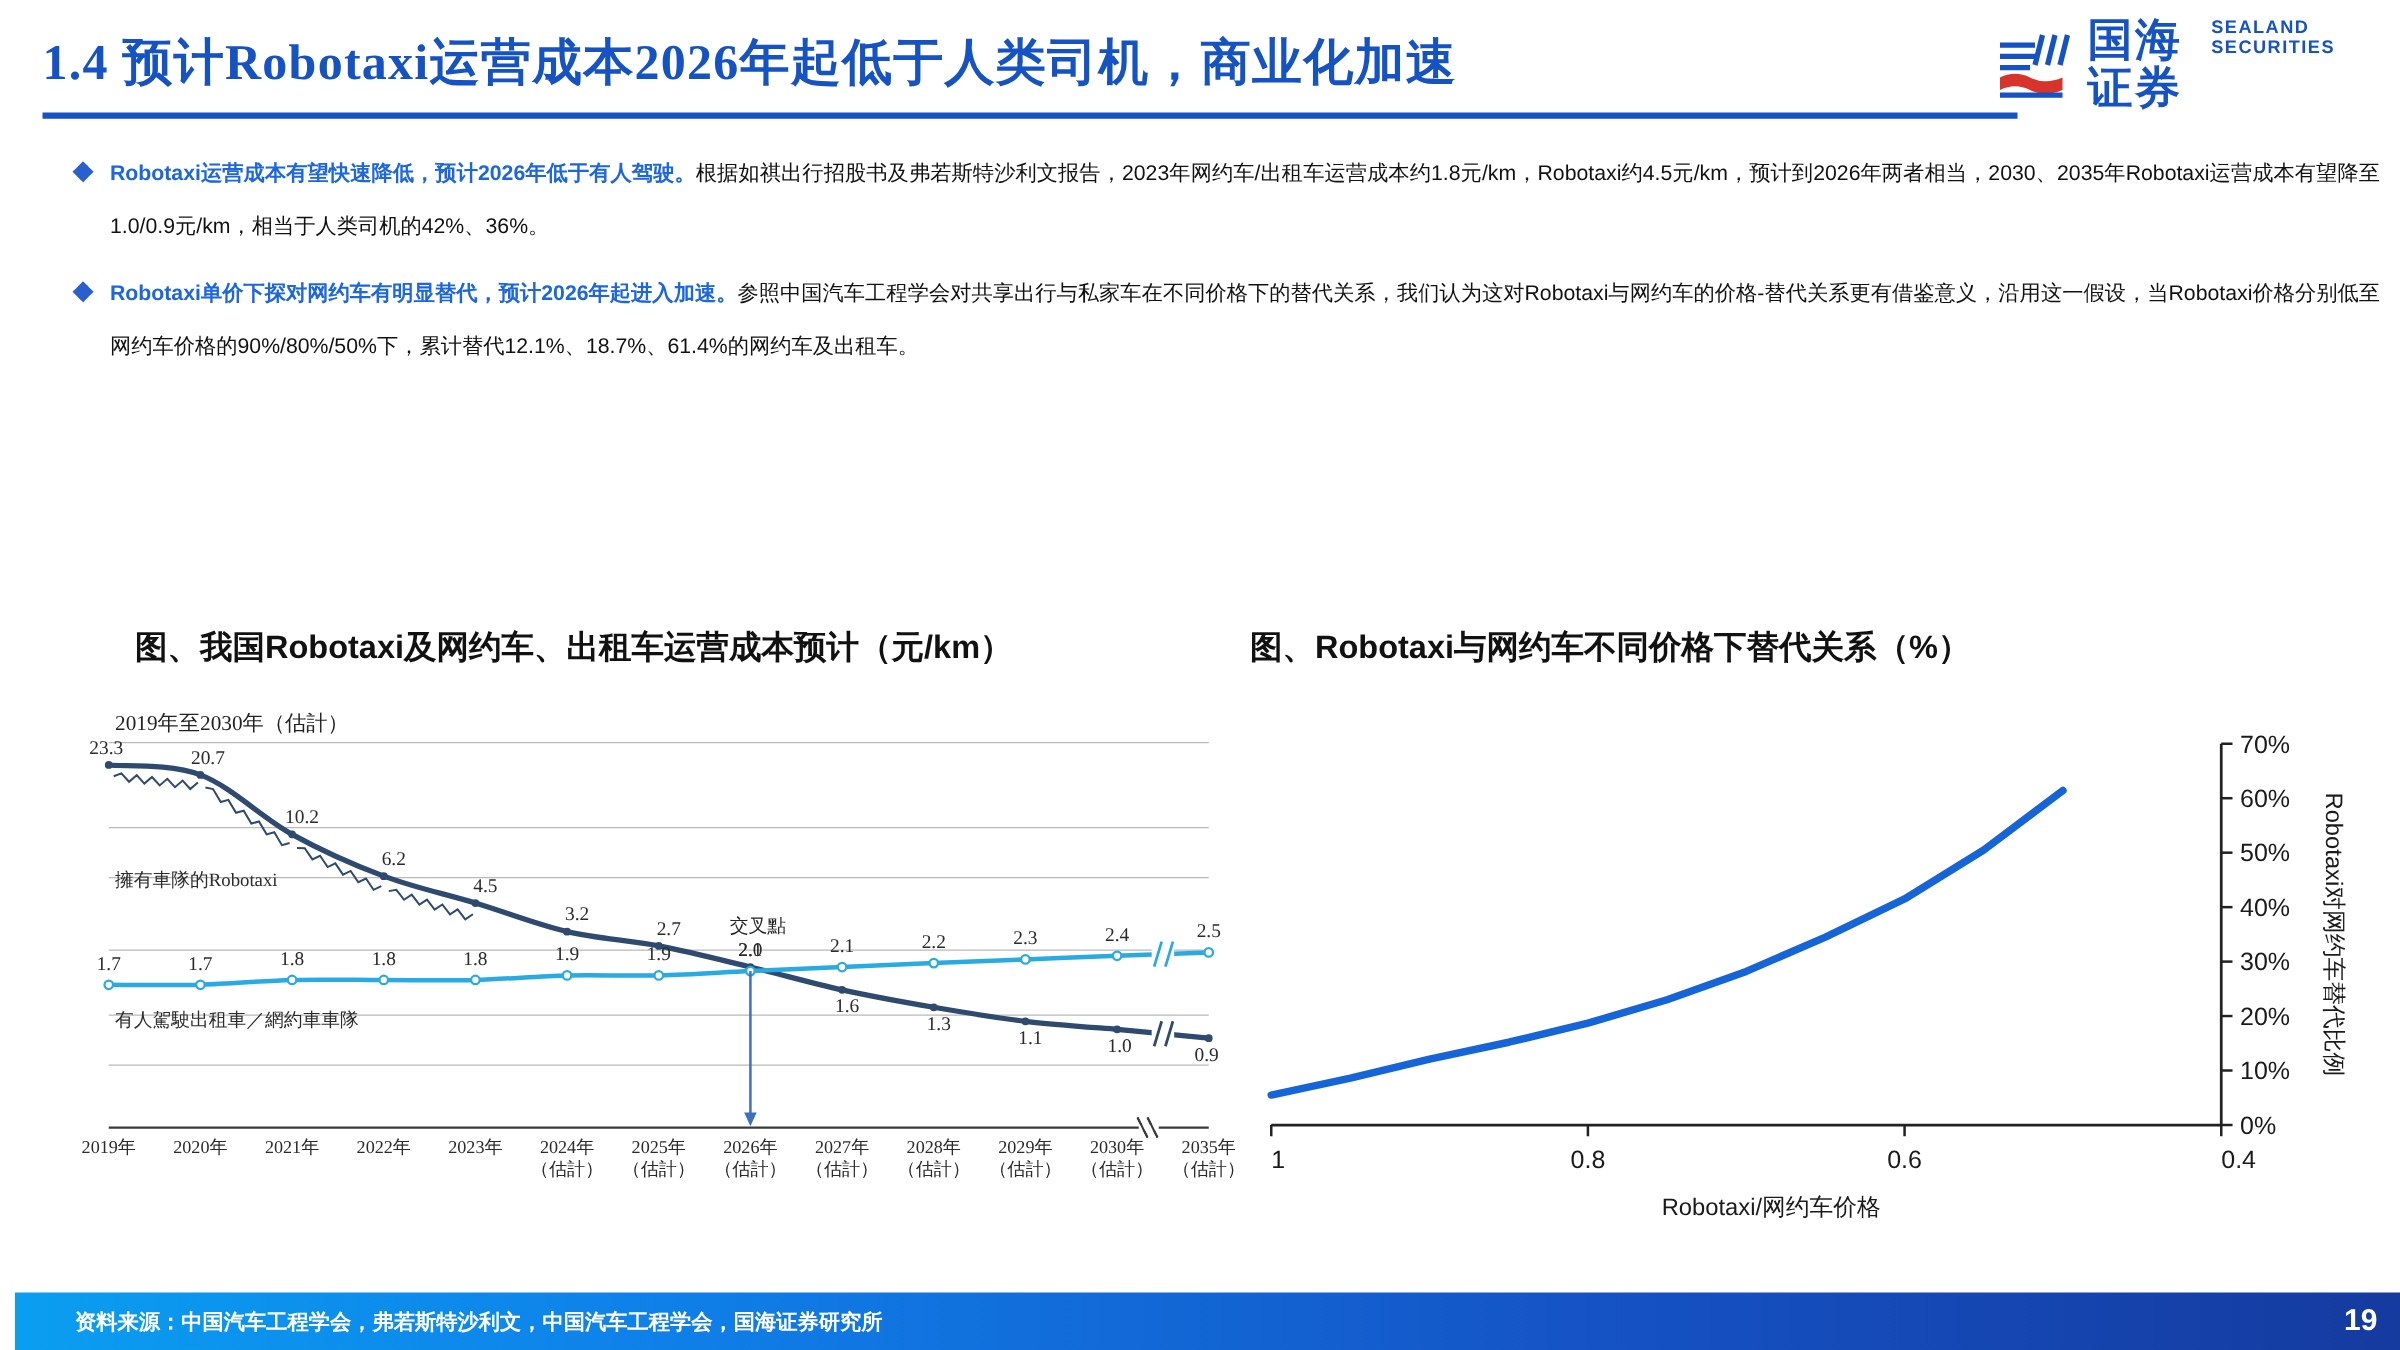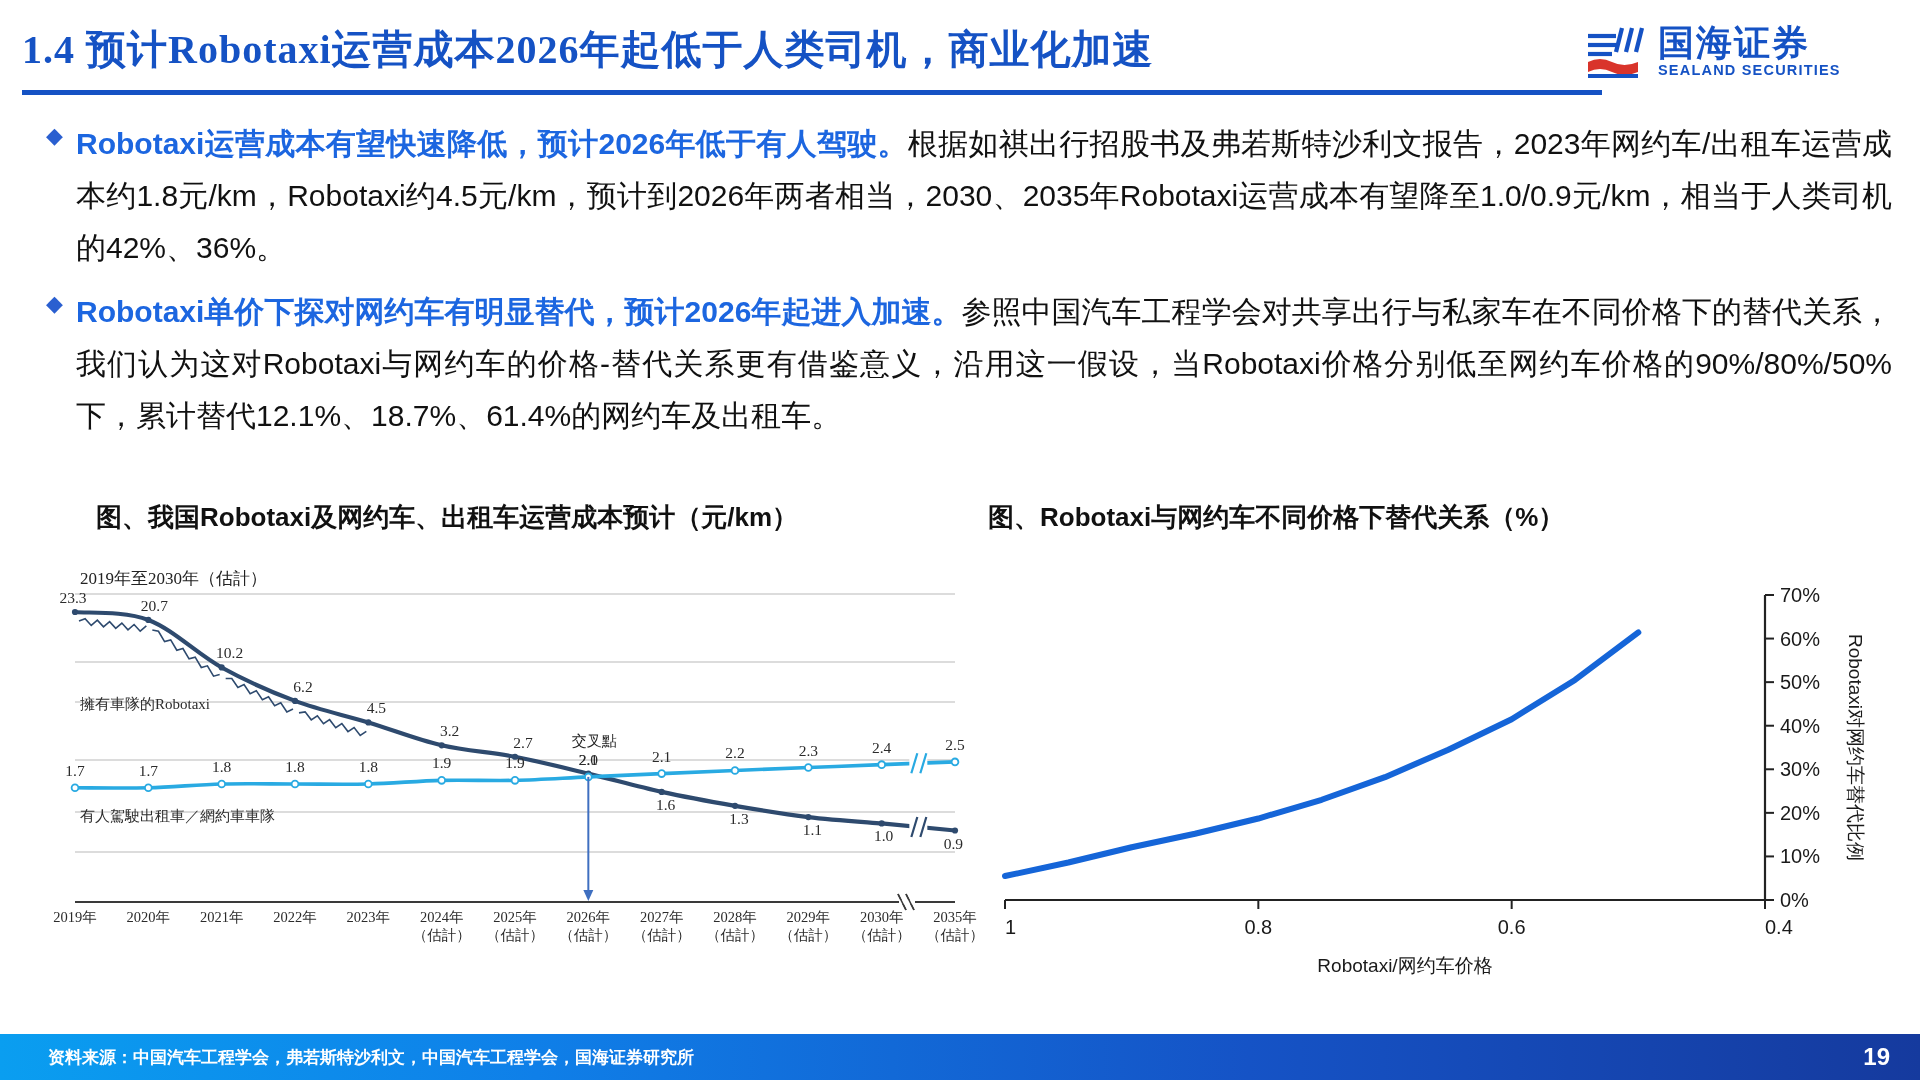--- a/index.html
+++ b/index.html
@@ -2,59 +2,59 @@
 <html><head>
 <meta charset="utf-8">
 <style>
   * { box-sizing: border-box; margin: 0; padding: 0; }
   html, body {
     width: 1920px; height: 1080px;
     background: #ffffff;
     font-family: "Liberation Sans", "DejaVu Sans", sans-serif;
     overflow: hidden;
   }
-  .page { position: relative; width: 1896px; height: 1080px; background:#fff; }
+  .page { position: relative; width: 1896px; height: 1080px; background:#fff;margin-left:12px; }
 
   
   .hdr-title {
     position: absolute; left: 22px; top: 22px;
     font-family: "Liberation Serif", "DejaVu Serif", serif;
     font-weight: bold; font-size: 40px; letter-spacing: 1px;
     color: #1552c4; white-space: nowrap;
   }
   .hdr-rule {
     position: absolute; left: 22px; top: 90px; width: 1580px; height: 5px;
     background: #1552c4;
   }
   .logo {
     position: absolute; right: 20px; top: 16px;
     width: 290px; height: 72px;
     display: flex; align-items: center; gap: 10px;
   }
   .logo-mark { position: relative; width: 62px; height: 60px; flex: 0 0 62px; }
-  .logo-text { display: flex; flex-direction: column; justify-content: center; }
+  .logo-text { display: flex; justify-content: center; }
   .logo-cn {
     font-family: "Liberation Serif","DejaVu Serif",serif;
     font-weight: bold; font-size: 36px; color: #1552c4; letter-spacing: 2px;
     line-height: 1.05;
   }
   .logo-en {
     font-size: 14.5px; font-weight: bold; color: #1552c4;
     letter-spacing: 1.2px; line-height: 1.1; margin-top: 1px;
   }
 
   
   .bullets { position: absolute; left: 42px; top: 118px; width: 1850px; }
   .bullet-row { display: flex; align-items: flex-start; margin-bottom: 12px; }
   .bullet-dia {
     flex: 0 0 34px; color: #2a5fd0; font-size: 22px; line-height: 36px;
     padding-left: 4px;
   }
   .bullet-body {
-    flex: 1; font-size: 30px; line-height: 52px; color: #111;
+    flex: 1; font-size: 17px; line-height: 42px; color: #111;
     text-align: justify;
   }
   .b-strong { color: #1c66e0; font-weight: bold; }
 
   
   .chart-title {
     position: absolute;
     font-size: 26px; font-weight: bold; color: #111; white-space: nowrap;
   }
   #chart-title-left  { left: 96px;  top: 500px; }

